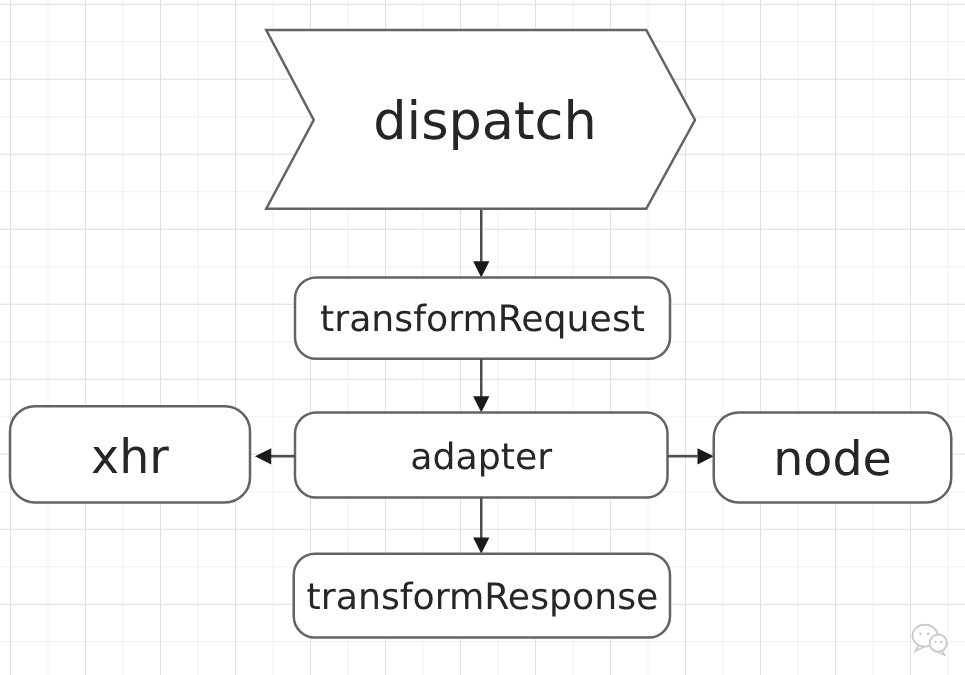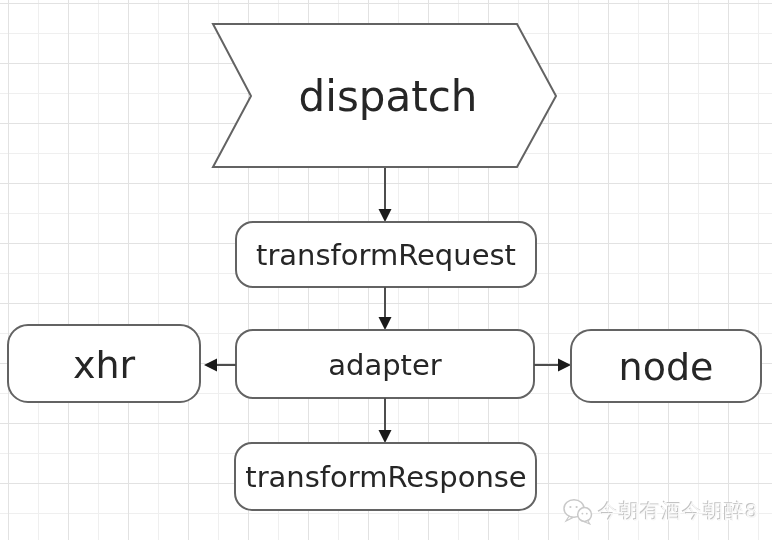--- a/index.html
+++ b/index.html
@@ -134,16 +134,15 @@
         <ellipse cx="12" cy="10.5" rx="10" ry="8.8" fill="#ffffff" stroke="#c9c9c9" stroke-width="1.5"></ellipse>
         <path d="M7,18.2 L4,23 L10.5,19.8 Z" fill="#ffffff" stroke="#c9c9c9" stroke-width="1.2"></path>
         <circle cx="8.4" cy="9" r="1.1" fill="#c9c9c9"></circle>
         <circle cx="14.6" cy="9" r="1.1" fill="#c9c9c9"></circle>
         <circle cx="22.6" cy="16.5" r="6.9" fill="#ffffff" stroke="#c9c9c9" stroke-width="1.5"></circle>
         <path d="M25.6,22.4 L27.8,26 L22.8,23.9 Z" fill="#ffffff" stroke="#c9c9c9" stroke-width="1.1"></path>
         <circle cx="20.4" cy="15.6" r="0.95" fill="#c9c9c9"></circle>
         <circle cx="24.8" cy="15.6" r="0.95" fill="#c9c9c9"></circle>
       </svg>
     </span>
-    <span class="watermark-text">今朝有酒今朝醉8</span>
   </div>
 
 </div>
 
 </body></html>

